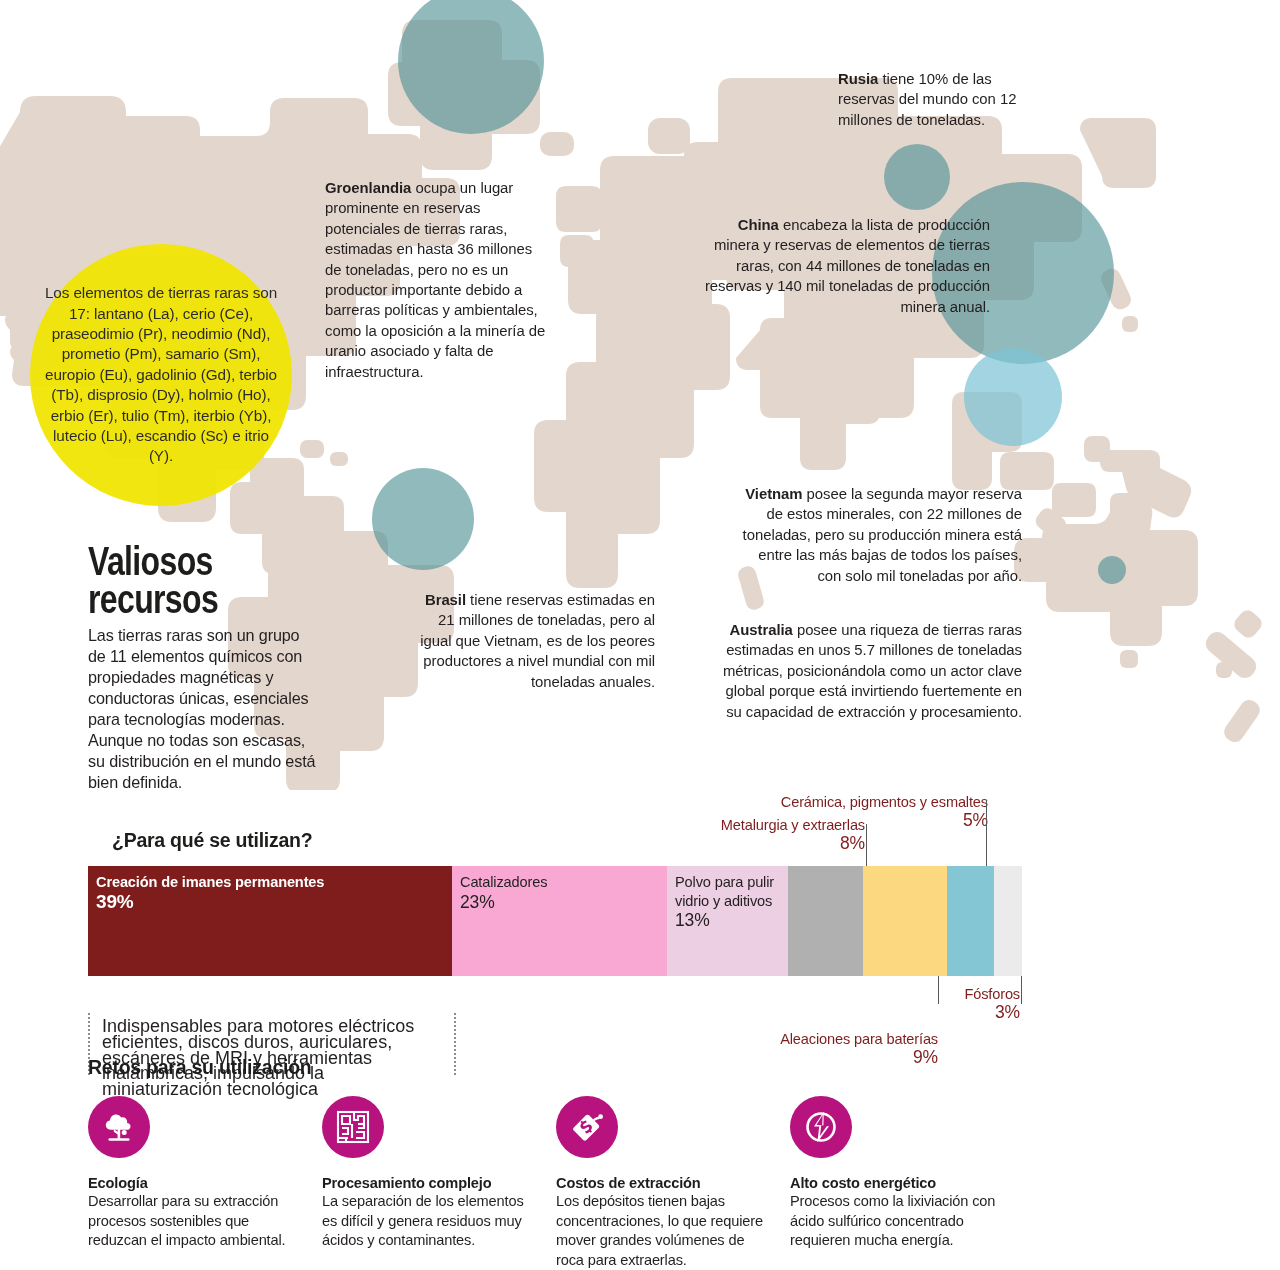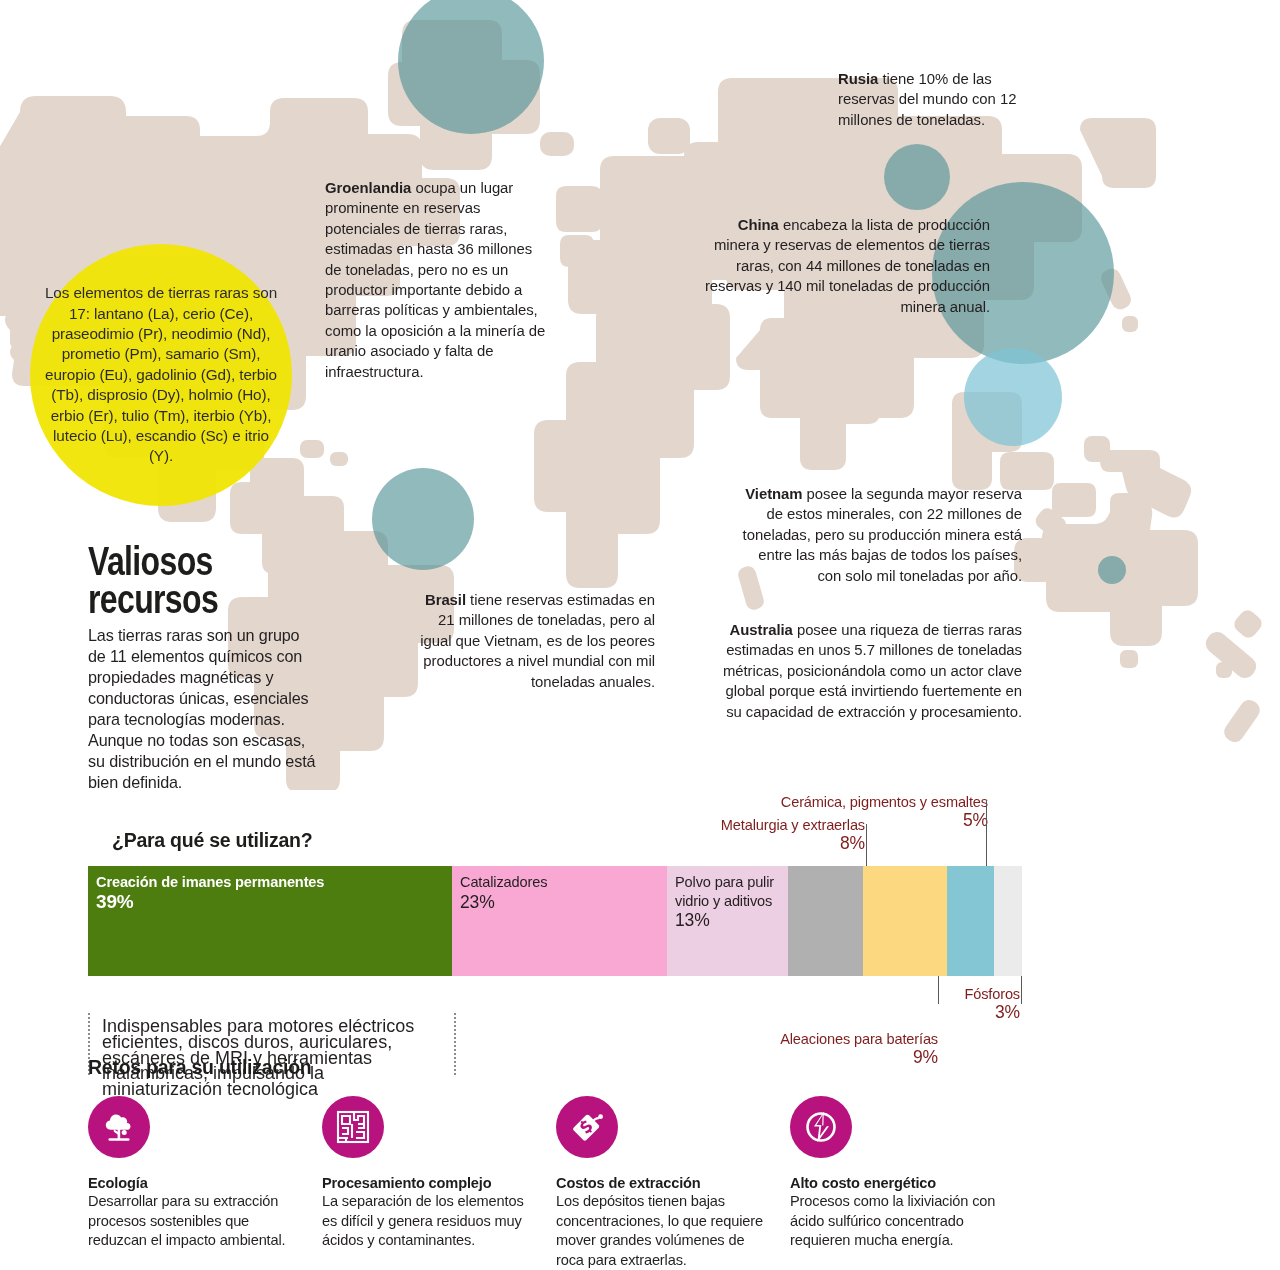--- a/index.html
+++ b/index.html
@@ -203,21 +203,21 @@
     <div class="headline">
       <div>Valiosos</div>
       <div>recursos</div>
     </div>
     <div class="headline-sub">Las tierras raras son un grupo de 11 elementos químicos con propiedades magnéticas y conductoras únicas, esenciales para tecnologías modernas. Aunque no todas son escasas, su distribución en el mundo está bien definida.</div>
   </div>
 
   <div class="uses-title">¿Para qué se utilizan?</div>
 
   <div class="bar">
-    <div class="seg s1" style="width:364px; background:#4d7c0f;">
+    <div class="seg s1" style="width:364px; background:#7f1d1d;">
       <div class="lbl">
         <span class="name">Creación de imanes permanentes</span>
         <span class="pct">39%</span>
       </div>
     </div>
     <div class="seg s2" style="width:215px; background:#f9a8d4;">
       <div class="lbl">
         <span class="name">Catalizadores</span>
         <span class="pct">23%</span>
       </div>

